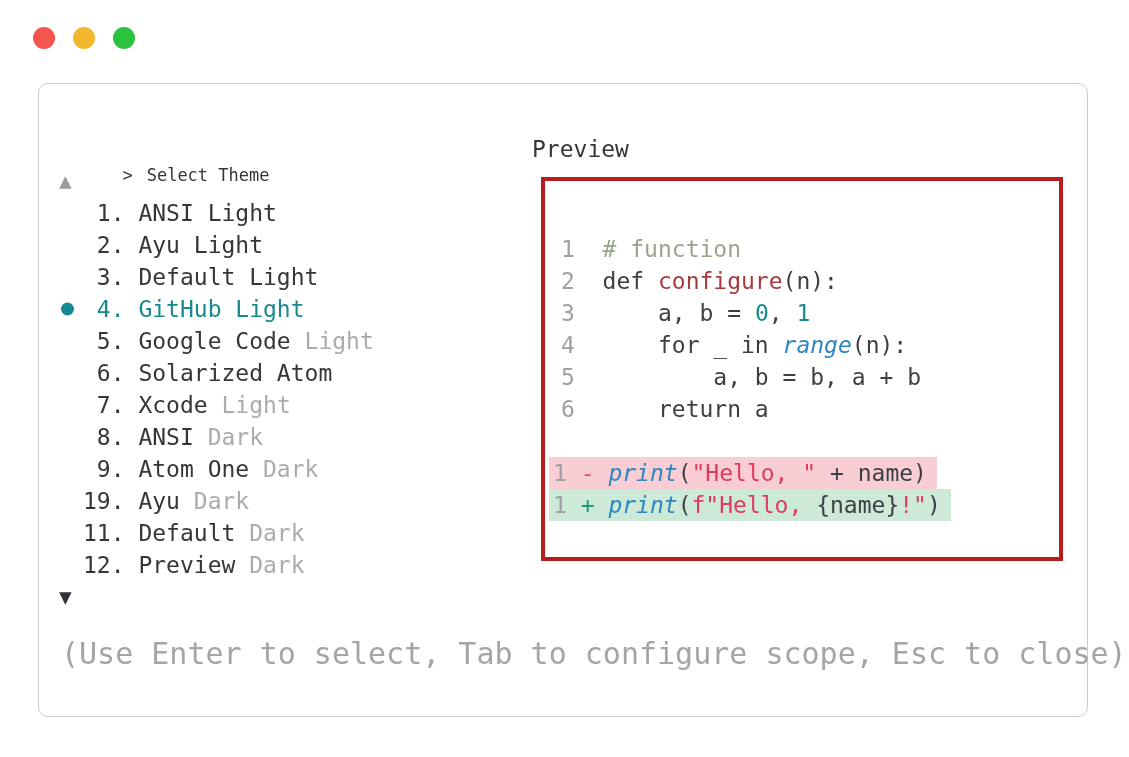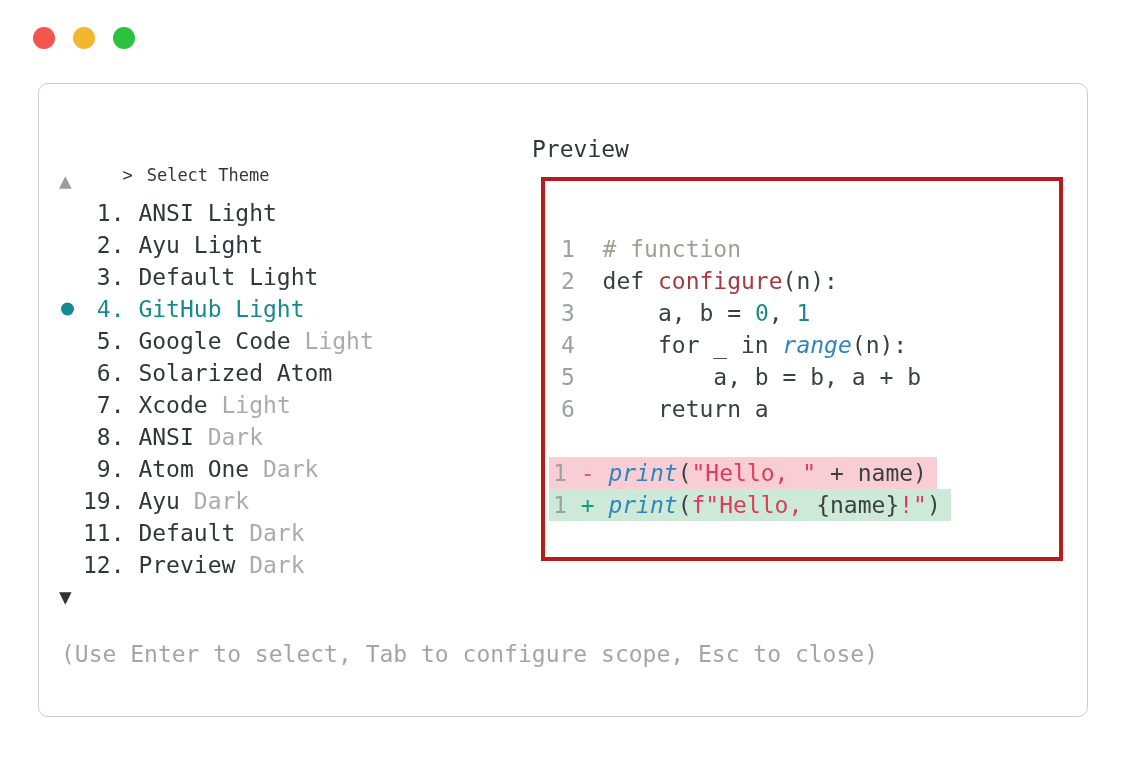--- a/index.html
+++ b/index.html
@@ -45,21 +45,21 @@
   .tok-num{color:var(--number-teal);}
   .tok-call{color:var(--call-blue);font-style:italic;}
   .tok-str{color:var(--string-pink);}
   .tok-minus{color:var(--diff-minus);}
   .tok-plus{color:var(--diff-plus);}
   .diff{display:inline-block;height:32px;line-height:32px;
         margin-left:-12px;padding:0 10px 0 4px;}
   .hl-removed{background:var(--diff-removed-bg);}
   .hl-added{background:var(--diff-added-bg);}
 
-  .footer{position:absolute;left:22px;top:554px;font-size:23px;line-height:32px;
+  .footer{position:absolute;left:22px;top:554px;font-size:30px;line-height:32px;
           color:#A5A5A5;white-space:pre;}
 </style>
 </head>
 <body>
 
 <div class="stage">
 
   <div class="traffic">
     <span class="dot" id="dot-close" style="background: rgb(244, 85, 78);"></span>
     <span class="dot" id="dot-min" style="background: rgb(243, 183, 45);"></span>

